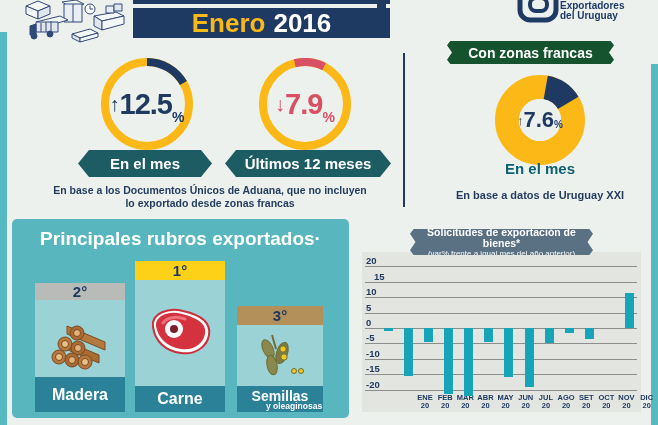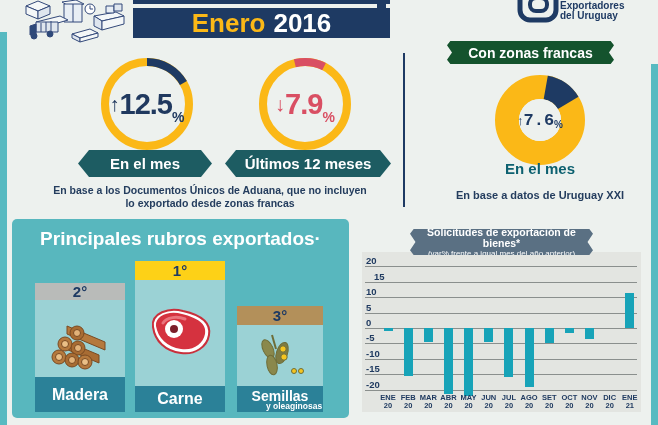--- a/index.html
+++ b/index.html
@@ -46,21 +46,21 @@
   .banner-teal{
     left:447px;top:41px;width:167px;height:23px;background:#14532d;color:#fff;
     font-weight:bold;font-size:14px;display:flex;align-items:center;justify-content:center;
     clip-path:polygon(2% 0,98% 0,100% 18%,97% 50%,100% 82%,98% 100%,2% 100%,0 82%,3% 50%,0 18%);
   }
   .donut-text{
     left:494px;top:74px;width:92px;height:92px;display:flex;align-items:center;justify-content:center;
     font-weight:bold;color:#1e3a63;
   }
   .donut-text .arr{font-size:13px;}
-  .donut-text .num{font-size:17px;font-family:Liberation Mono, monospace;}
+  .donut-text .num{font-size:22px;}
   .donut-text .pct{font-size:10px;align-self:flex-end;margin-bottom:36px;}
   .right-mes{left:440px;top:160px;width:200px;text-align:center;font-weight:bold;font-size:15px;color:#0d6170;}
   .right-foot{left:430px;top:189px;width:220px;text-align:center;font-weight:bold;font-size:11px;color:#243d5e;}
   
   .rubros{left:12px;top:219px;width:337px;height:199px;background:#58b7be;border-radius:5px;}
   .rubros-title{
     position:absolute;left:0;top:9px;width:100%;text-align:center;
     color:#fff;font-weight:bold;font-size:19px;
   }
   .card{position:absolute;display:flex;flex-direction:column;}
@@ -77,21 +77,21 @@
     left:410px;top:229px;width:183px;height:26px;background:#5a7083;color:#fff;
     display:flex;flex-direction:column;align-items:center;justify-content:center;
     clip-path:polygon(2% 0,98% 0,100% 18%,97% 50%,100% 82%,98% 100%,2% 100%,0 82%,3% 50%,0 18%);
     text-align:center;
   }
   .chart-banner .l1{font-size:10.5px;font-weight:bold;line-height:11px;}
   .chart-banner .l2{font-size:8px;line-height:9px;}
   .gridline{position:absolute;left:3px;width:272px;height:1px;background:#8a8f8d;}
   .ticklbl{position:absolute;left:4px;font-size:9.5px;font-weight:bold;color:#1f3a60;}
   .bar{position:absolute;width:9px;background:#17a3b8;}
-  .xlbl{position:absolute;width:22px;text-align:center;font-size:7.5px;line-height:8px;font-weight:bold;color:#1f3a60;}
+  .xlbl{position:absolute;width:22px;text-align:center;font-size:7.5px;line-height:8px;font-weight:bold;color:#1f3a60;margin-left:37px;}
 </style>
 </head>
 <body>
 
 <div class="abs strip" style="left:0;top:32px;height:393px;"></div>
 <div class="abs strip" style="left:651px;top:64px;height:361px;"></div>
 
 <svg class="abs" style="left:22px;top:0;" width="105" height="44" viewBox="0 0 105 44">
   <g stroke="#33497a" stroke-width="1" fill="#f4f7f8" stroke-linejoin="round">
     <polygon points="4,6 16,1 28,6 16,11"></polygon>

